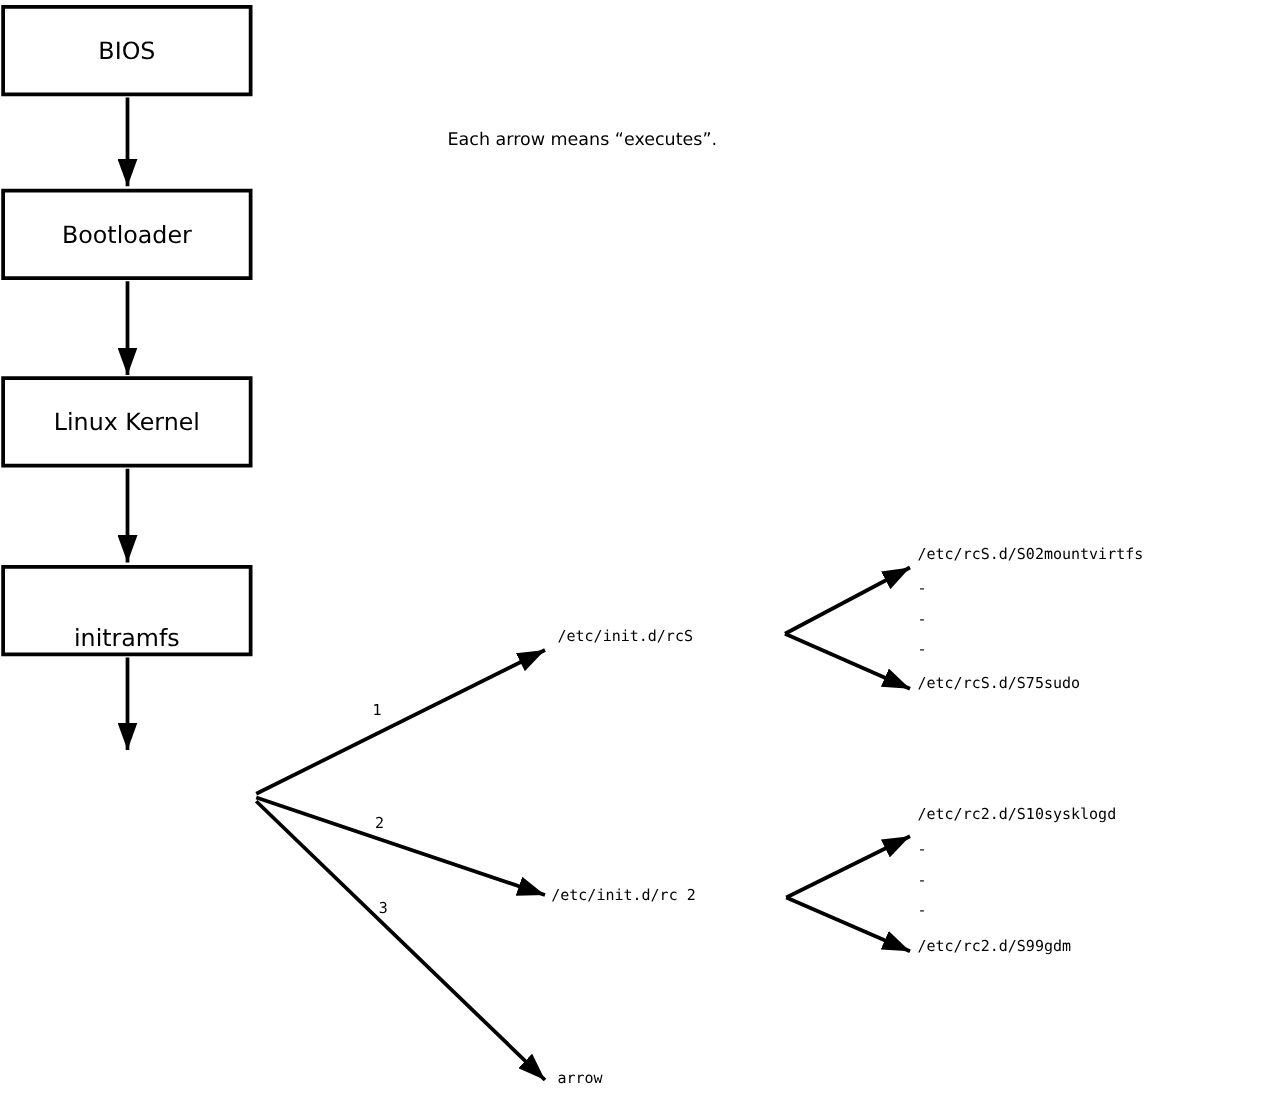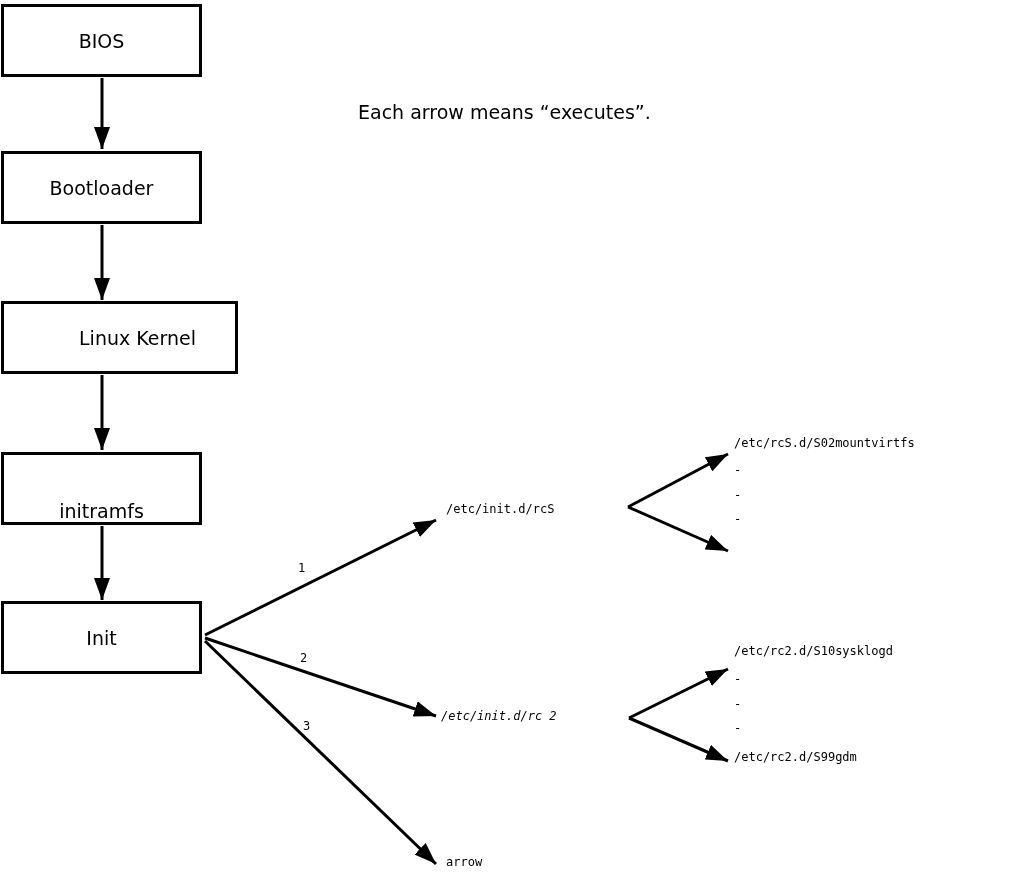--- a/index.html
+++ b/index.html
@@ -20,51 +20,51 @@
     border: 3px solid #000000;
     background: #ffffff;
     display: flex;
     align-items: center;
     justify-content: center;
     font-size: 19px;
     line-height: 22px;
   }
   .box-bios       { top: 4px; }
   .box-bootloader { top: 151px; }
-  .box-kernel     { top: 301px; padding-left: 36px; }
+  .box-kernel     { top: 301px; }
   .box-initramfs  { top: 452px; align-items: flex-end; }
   .box-init       { top: 601px; }
 
   .arrows {
     position: absolute;
     left: 0; top: 0;
     width: 1024px;
     height: 875px;
   }
   .arrows line { stroke: #000000; stroke-width: 3; }
 
   .txt {
     position: absolute;
     white-space: pre;
-    font-size: 19px;
+    font-size: 14px;
     line-height: 22px;
   }
   .mono {
     font-family: "DejaVu Sans Mono", "Liberation Mono", monospace;
     font-size: 12px;
     line-height: 21px;
   }
   .annotation { left: 358px; top: 101px; }
 
   .lbl-1 { left: 298px; top: 558px; }
   .lbl-2 { left: 300px; top: 648px; }
   .lbl-3 { left: 303px; top: 716px; }
 
   .rcs-label  { left: 446px; top: 499px; }
-  .rc2-label  { left: 441px; top: 706px; font-style: italic; }
+  .rc2-label  { left: 441px; top: 706px; }
   .getty-label{ left: 446px; top: 852px; }
 
   .col { left: 734px; }
   .r0 { top: 433px; }
   .r1 { top: 460px; }
   .r2 { top: 485px; }
   .r3 { top: 509px; }
   .r4 { top: 536px; }
   .q0 { top: 641px; }
   .q1 { top: 669px; }
@@ -104,38 +104,36 @@
   </div>
   <div class="box box-bootloader">
     <span>Bootloader</span>
   </div>
   <div class="box box-kernel">
     <span>Linux Kernel</span>
   </div>
   <div class="box box-initramfs">
     <span>initramfs</span>
   </div>
-  <div class="box box-init">
-    <span>Init</span>
-  </div>
 
   <div class="txt annotation">Each arrow means “executes”.</div>
 
   <div class="txt mono lbl-1">1</div>
   <div class="txt mono lbl-2">2</div>
   <div class="txt mono lbl-3">3</div>
 
   <div class="txt mono rcs-label">/etc/init.d/rcS</div>
   <div class="txt mono rc2-label">/etc/init.d/rc 2</div>
   <div class="txt mono getty-label">arrow</div>
 
   <div class="txt mono col r0">/etc/rcS.d/S02mountvirtfs</div>
   <div class="txt mono col r1">-</div>
   <div class="txt mono col r2">-</div>
   <div class="txt mono col r3">-</div>
+  <div class="txt mono col r4">/etc/rcS.d/S75sudo</div>
 
   <div class="txt mono col q0">/etc/rc2.d/S10sysklogd</div>
   <div class="txt mono col q1">-</div>
   <div class="txt mono col q2">-</div>
   <div class="txt mono col q3">-</div>
   <div class="txt mono col q4">/etc/rc2.d/S99gdm</div>
 
 </div>
 
 </body></html>

